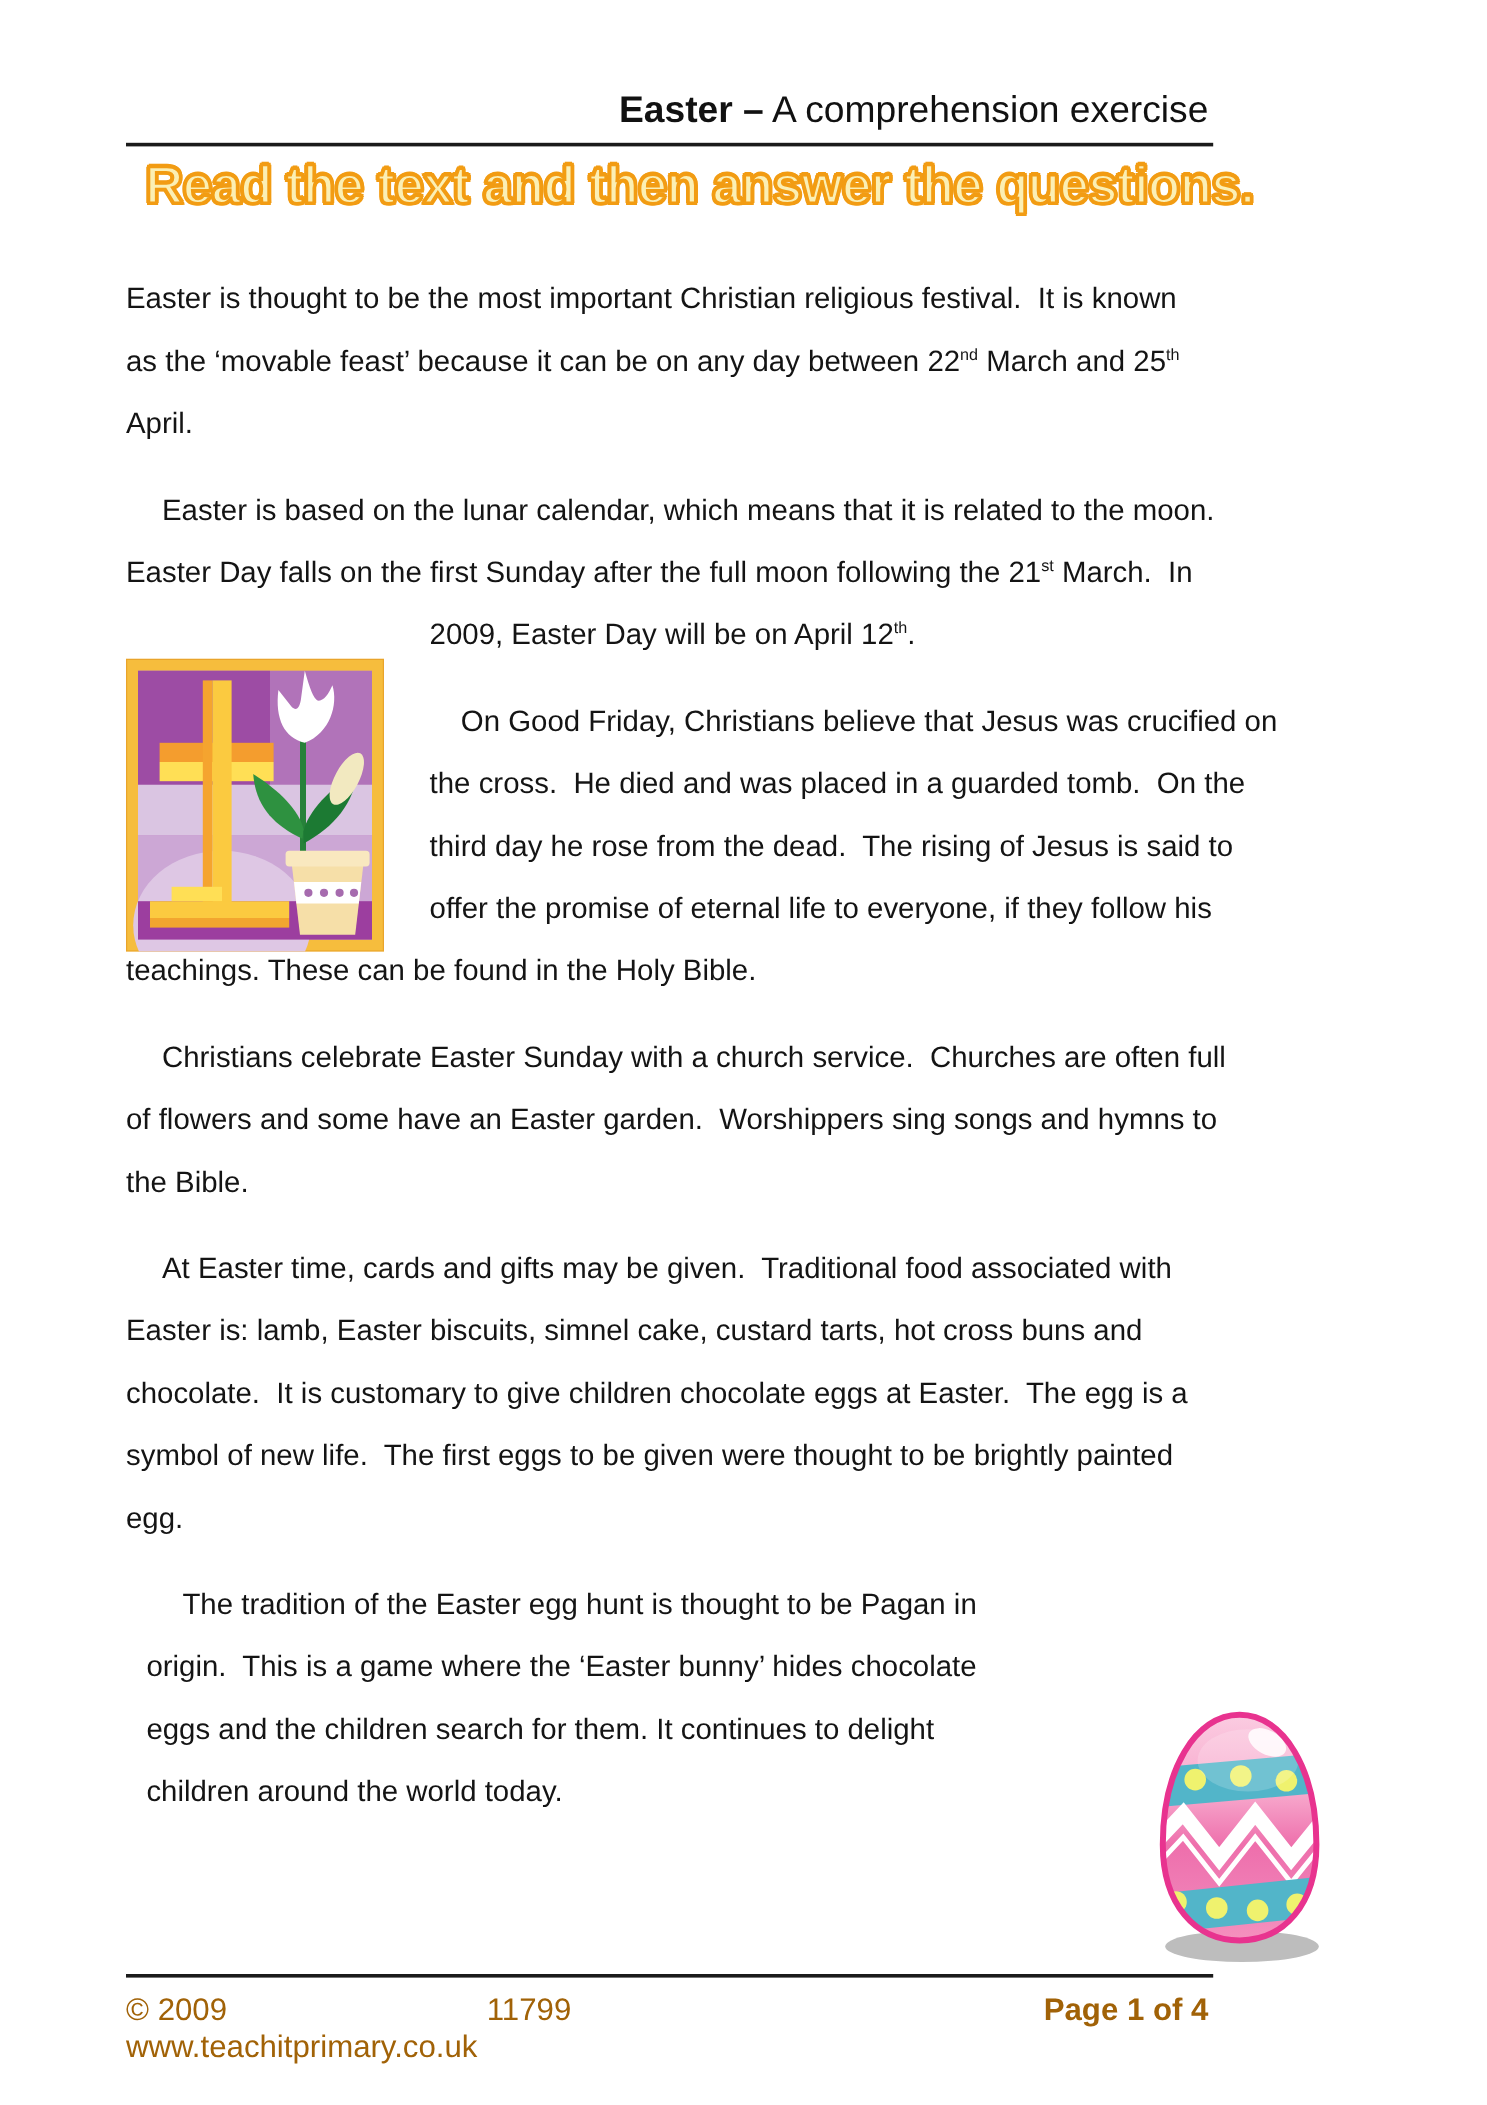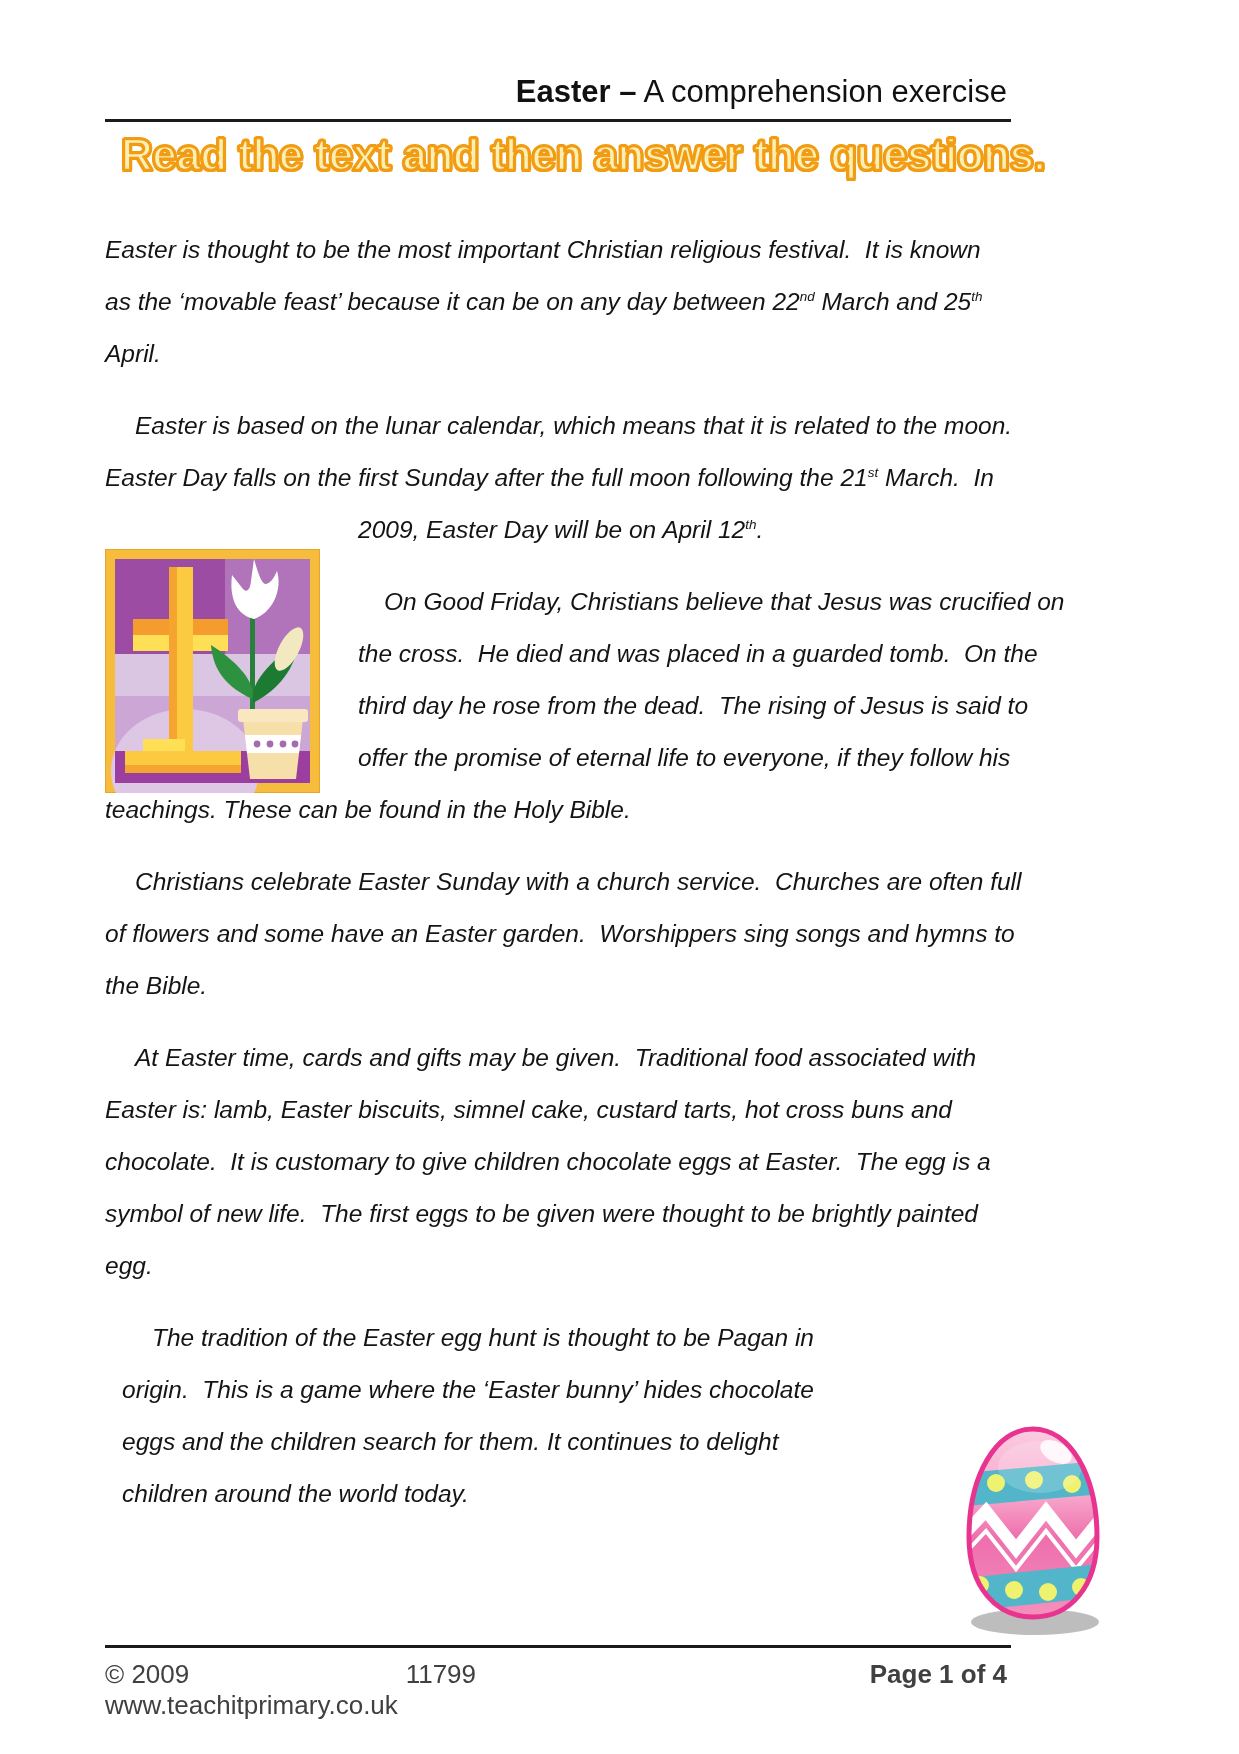--- a/index.html
+++ b/index.html
@@ -32,40 +32,40 @@
     text-shadow:
       2px 0 0 var(--title-outline,#F29C13), -2px 0 0 var(--title-outline,#F29C13),
       0 2px 0 var(--title-outline,#F29C13), 0 -2px 0 var(--title-outline,#F29C13),
       1.5px 1.5px 0 var(--title-outline,#F29C13), -1.5px -1.5px 0 var(--title-outline,#F29C13),
       1.5px -1.5px 0 var(--title-outline,#F29C13), -1.5px 1.5px 0 var(--title-outline,#F29C13);
     padding-left: 18px;
   }
   
   .article {
     position:absolute; top:224px; left:105px; width:1031px;
-    font-size:24.5px; line-height:52px; color:#141414;font-style:italic;
+    font-size:24.5px; line-height:52px; color:#141414;
   }
   .para { margin-bottom:20px; }
   .para.gap-lg { margin-top:16px;margin-left:17px; }
   .line { height:52px; white-space:pre; }
   .line.indent { text-indent:30px; }
   .line.wrap { margin-left:253px; }
   .line.wrap.indent { text-indent:26px; }
   .line sup { font-size:0.55em; line-height:0; vertical-align:super; }
   
   .img-cross { position:absolute; left:105px; top:549px; width:215px; height:244px; }
   .img-egg   { position:absolute; left:948px; top:1415px; width:170px; height:225px; }
   
   .footer-rule {
     position:absolute; left:105px; right:100px; top:1645px;
     border-top:3px solid #1b1b1b;
   }
   .footer {
     position:absolute; left:105px; right:104px; top:1659px;
-    display:flex; align-items:baseline; font-size:26px; color:#404040;
+    display:flex; align-items:baseline; font-size:26px; color:#a16207;
   }
   .footer > div { flex:1; }
   .footer .f-center { text-align:left; }
   .footer .f-right { text-align:right;font-weight:bold; }
 </style>
 </head>
 <body>
 
 <div class="page" style="--title-fill: #FBEFB4; --title-outline: #F29C13;">
 

